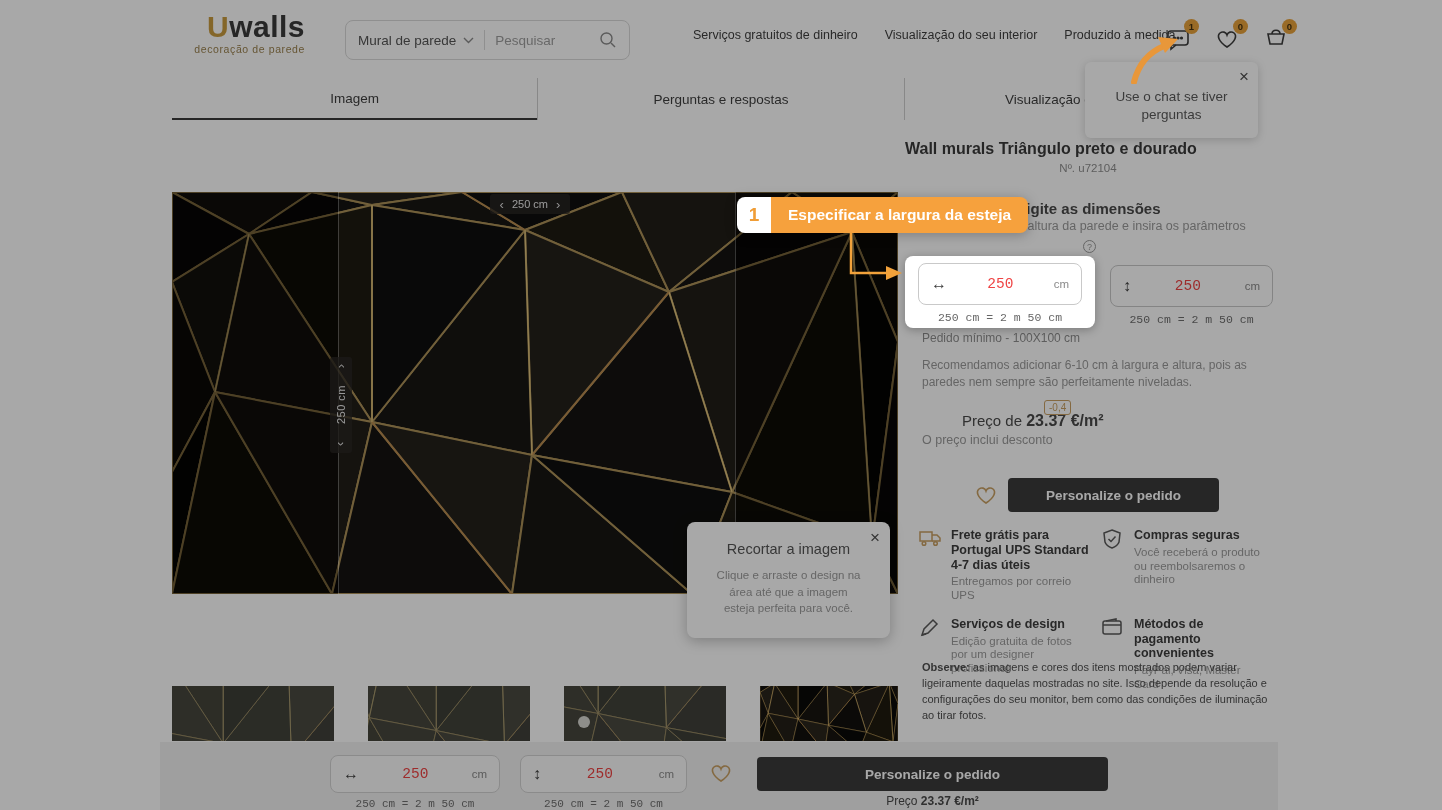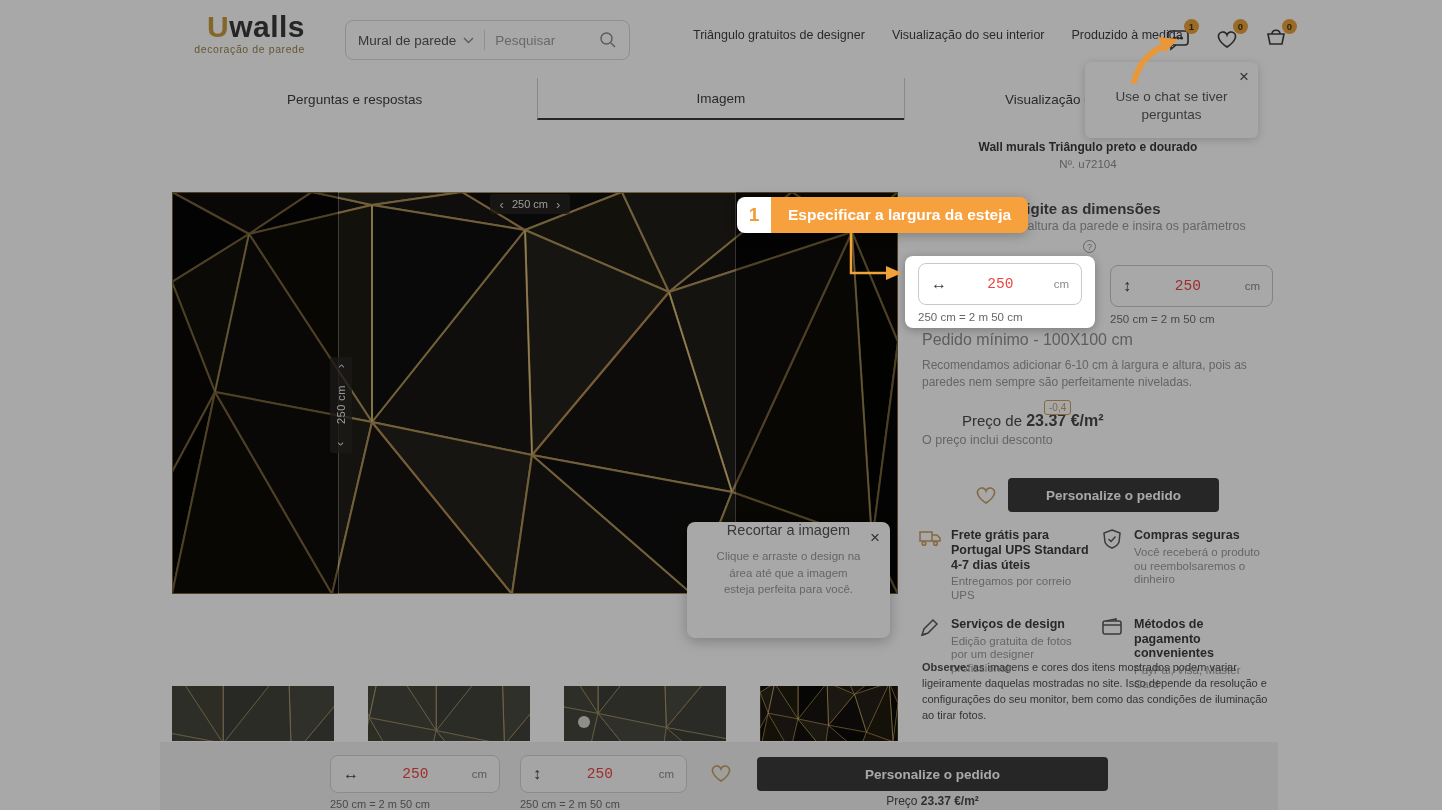--- a/index.html
+++ b/index.html
@@ -60,43 +60,43 @@
                 display:flex; flex-direction:column; align-items:center; justify-content:space-between;
                 padding:3px 0; font-size:11px; }
   .ruler-side .chev { font-size:13px; color:#ddd; cursor:pointer; transform:rotate(-90deg); height:12px; line-height:12px;}
   .ruler-side .chev.down { transform:rotate(90deg); }
   .ruler-side .vtxt { writing-mode:vertical-rl; transform:rotate(180deg); letter-spacing:0.5px; }
 
   
   .crop-pop { position:absolute; left:687px; top:522px; width:203px; height:116px; background:#fff;
               border-radius:8px; box-shadow:0 3px 14px rgba(0,0,0,0.25); z-index:6; text-align:center; }
   .crop-pop .close { position:absolute; top:7px; right:10px; font-size:17px; color:#4f4f4f; cursor:pointer; line-height:17px;}
-  .crop-pop .title { font-size:14.5px; color:#555; }
+  .crop-pop .title { margin-top:19px; font-size:14.5px; color:#555; }
   .crop-pop .body { margin:10px 28px 0; font-size:11.5px; color:#9b9b9b; line-height:1.45; }
 
   
   .rcol { position:absolute; left:905px; top:140px; width:366px; }
-  .p-title { text-align:center; font-size:12px; font-weight:bold; color:#3b3b3b; }
+  .p-title { text-align:left; font-size:16px; font-weight:bold; color:#3b3b3b; }
   .p-sku { text-align:center; font-size:11.5px; color:#8f8f8f; margin-top:4px; }
   .dim-head { position:absolute; left:0; top:60px; width:366px; text-align:center;
               font-size:15px; font-weight:bold; color:#4a4a4a; }
   .dim-sub { position:absolute; left:20px; top:78px; width:326px; text-align:center;
              font-size:12.5px; color:#9a9a9a; line-height:1.4; }
   .help { display:inline-flex; width:13px; height:13px; border:1px solid #9a9a9a; border-radius:50%;
           align-items:center; justify-content:center; font-size:9px; color:#9a9a9a;
           vertical-align:-2px; margin-left:3px; cursor:pointer; }
   .dim-input { height:42px; background:#fff; border:1px solid #c9c9c9; border-radius:8px;
                display:flex; align-items:center; padding:0 12px; }
   .dim-input .arrow { font-size:16px; color:#3f3f3f; }
   .dim-input input { flex:1; border:none; outline:none; text-align:center; font-size:14.5px;
                      color:#ef4444; background:transparent; width:40px; font-family:Liberation Mono, monospace;}
   .dim-input .unit { font-size:11.5px; color:#8a8a8a; }
-  .conv { text-align:left; font-size:11.5px; color:#6f6f6f; margin-top:6px; }
+  .conv { text-align:center; font-size:11.5px; color:#6f6f6f; margin-top:6px;font-family:Liberation Mono, monospace; }
   .h-wrap { position:absolute; left:205px; top:125px; width:163px; }
-  .min-order { position:absolute; left:17px; top:191px; font-size:16px; color:#8f8f8f; }
+  .min-order { position:absolute; left:17px; top:191px; font-size:12px; color:#8f8f8f; }
   .recommend { position:absolute; left:17px; top:217px; width:344px; font-size:12px; color:#9a9a9a; line-height:1.4; }
   .price-row { position:absolute; left:17px; top:272px; }
   .disc-badge { position:absolute; left:122px; top:-12px; border:1px solid #c9a063; color:#c9a063;
                 font-size:10px; border-radius:3px; padding:1px 4px; background:rgba(255,255,255,0.6); }
   .price-main { font-size:15px; color:#4a4a4a;margin-left:40px; }
   .price-main b { font-size:16px; }
   .price-note { font-size:12.5px; color:#9a9a9a; margin-top:3px; }
   .cta-row { position:absolute; left:0; top:338px; width:366px; height:34px; }
   .fav { position:absolute; left:68px; top:4px; width:26px; height:24px; cursor:pointer; }
   .fav svg, .fav2 svg { stroke:#c9a063; fill:none; stroke-width:1.6px; }
@@ -166,21 +166,21 @@
           </svg>
       </span>
       <span class="divider"></span>
       <input type="text" placeholder="Pesquisar" style="">
       <svg width="18" height="18" viewBox="0 0 18 18">
           <circle cx="7.5" cy="7.5" r="5.5" stroke="#8a8a8a" stroke-width="1.4" fill="none"></circle>
           <path d="M12 12 L16 16" stroke="#8a8a8a" stroke-width="1.4"></path>
         </svg>
     </div>
     <div class="nav">
-      <a>Triângulo gratuitos de designer</a>
+      <a>Serviços gratuitos de dinheiro</a>
       <a>Visualização do seu interior</a>
       <a>Produzido à medida</a>
     </div>
     <div class="hicons">
       <div class="hicon">
         <svg width="26" height="26" viewBox="0 0 26 26">
             <rect x="3" y="5" width="20" height="14" rx="3"></rect>
             <path d="M6 19 L6 23 L11 19"></path>
             <circle cx="9.5" cy="12" r="0.8" fill="#3c3c3c"></circle>
             <circle cx="13" cy="12" r="0.8" fill="#3c3c3c"></circle>
@@ -203,22 +203,22 @@
       </div>
     </div>
   </div>
 
   <div class="chat-tip">
     <span class="close">×</span>
     <div class="txt">Use o chat se tiver perguntas</div>
   </div>
 
   <div class="tabs">
+    <div class="tab active">Imagem</div>
     <div class="tab">Perguntas e respostas</div>
-    <div class="tab active">Imagem</div>
     <div class="tab">Visualização do seu interior</div>
   </div>
 
   <div class="viewer">
     <svg class="mural" width="726" height="402" viewBox="0 0 726 402">
       <g id="mesh" stroke="#a98d52" stroke-width="2" stroke-linejoin="round">
         <rect x="-10" y="-10" width="746" height="422" fill="#0d0c0a" stroke="none"></rect>
         <polygon points="0,0 140,0 77,42" fill="#17140f"></polygon>
         <polygon points="140,0 200,13 77,42" fill="#0b0a08"></polygon>
         <polygon points="140,0 290,0 200,13" fill="#1b1812"></polygon>

